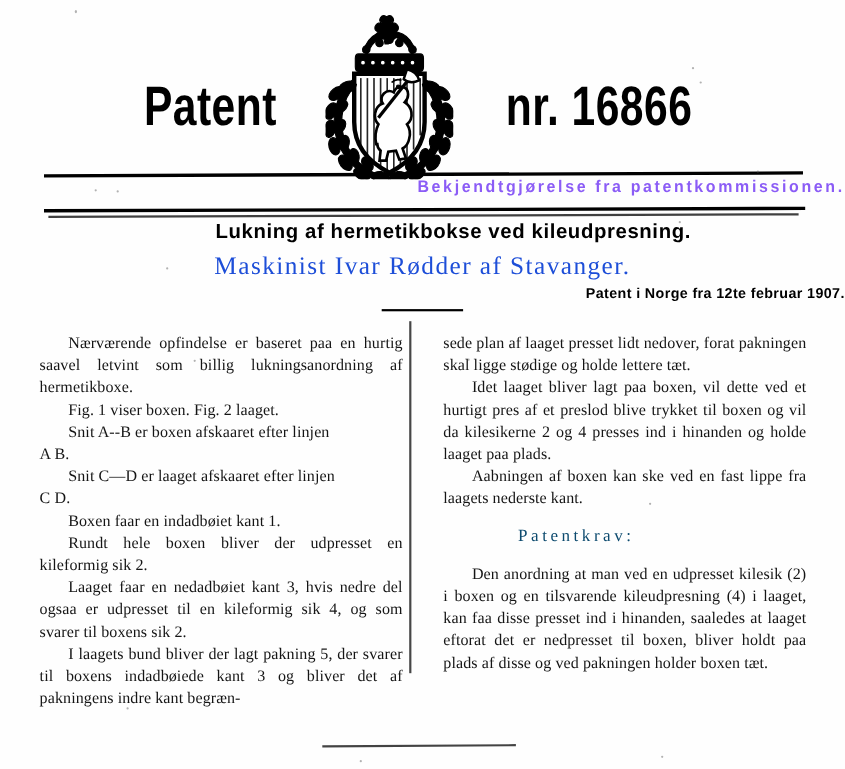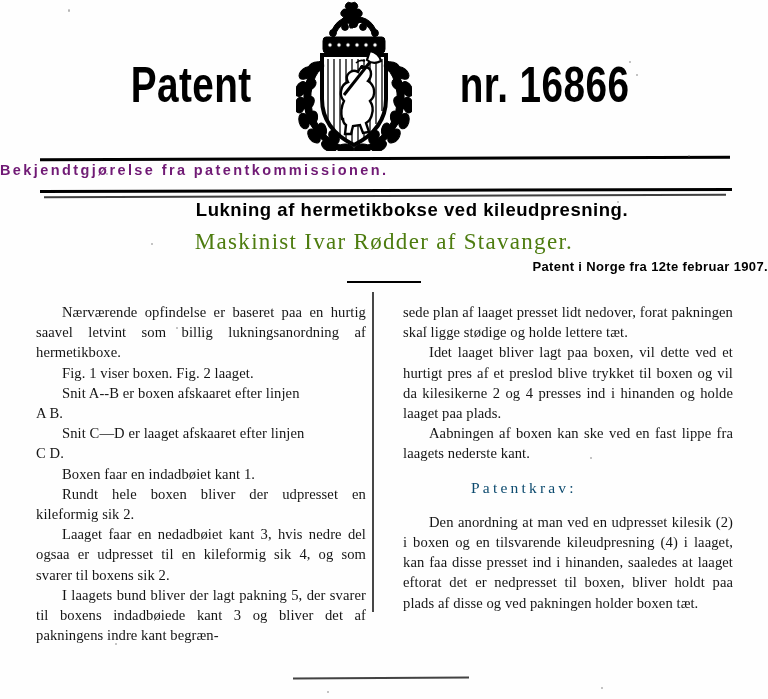--- a/index.html
+++ b/index.html
@@ -27,21 +27,21 @@
 
   
   .masthead {
     position: absolute;
     left: 0; top: 0;
     width: 768px;
     height: 152px;
   }
   .masthead-row {
     position: absolute;
-    left: 0; top: 0;
+    left: 0; top: 12px;
     width: 764px;
     height: 152px;
     display: flex;
     align-items: center;
     justify-content: center;
     gap: 0px;
   }
   .masthead-word {
     font-family: "Liberation Sans", sans-serif;
     font-weight: bold;
@@ -68,26 +68,26 @@
     background: #000;
   }
   .rule-a { left: 40px;  top: 157px; width: 690px; height: 3px; transform: rotate(-0.22deg); }
   .rule-b { left: 40px;  top: 189px; width: 692px; height: 3px; transform: rotate(-0.18deg); }
   .rule-c { left: 44px;  top: 195px; width: 682px; height: 1.5px; transform: rotate(-0.2deg); opacity: .75; }
 
   .commission {
     position: absolute;
     left: 0; top: 162px;
     width: 768px;
-    text-align: left;
+    text-align: right;
     font-family: "Liberation Sans", sans-serif;
     font-size: 14.5px;
     font-weight: bold;
     letter-spacing: 2.4px;
-    color: #701a75;
+    color: #8b5cf6;
     transform: scaleY(1.05);
   }
 
   
   .doc-title {
     position: absolute;
     left: 0; top: 199px;
     width: 768px;
     text-align: center;
     font-family: "Liberation Sans", sans-serif;
@@ -99,21 +99,21 @@
   }
   .inventor {
     position: absolute;
     left: 0; top: 229px;
     width: 768px;
     text-align: center;
     font-family: "Liberation Serif", serif;
     font-size: 23px;
     font-weight: normal;
     letter-spacing: 1.3px;
-    color: #4d7c0f;
+    color: #1d4ed8;
   }
   .grant-line {
     position: absolute;
     left: 0; top: 259px;
     width: 768px;
     text-align: right;
     font-family: "Liberation Sans", sans-serif;
     font-size: 13px;
     font-weight: bold;
     letter-spacing: 0.35px;

